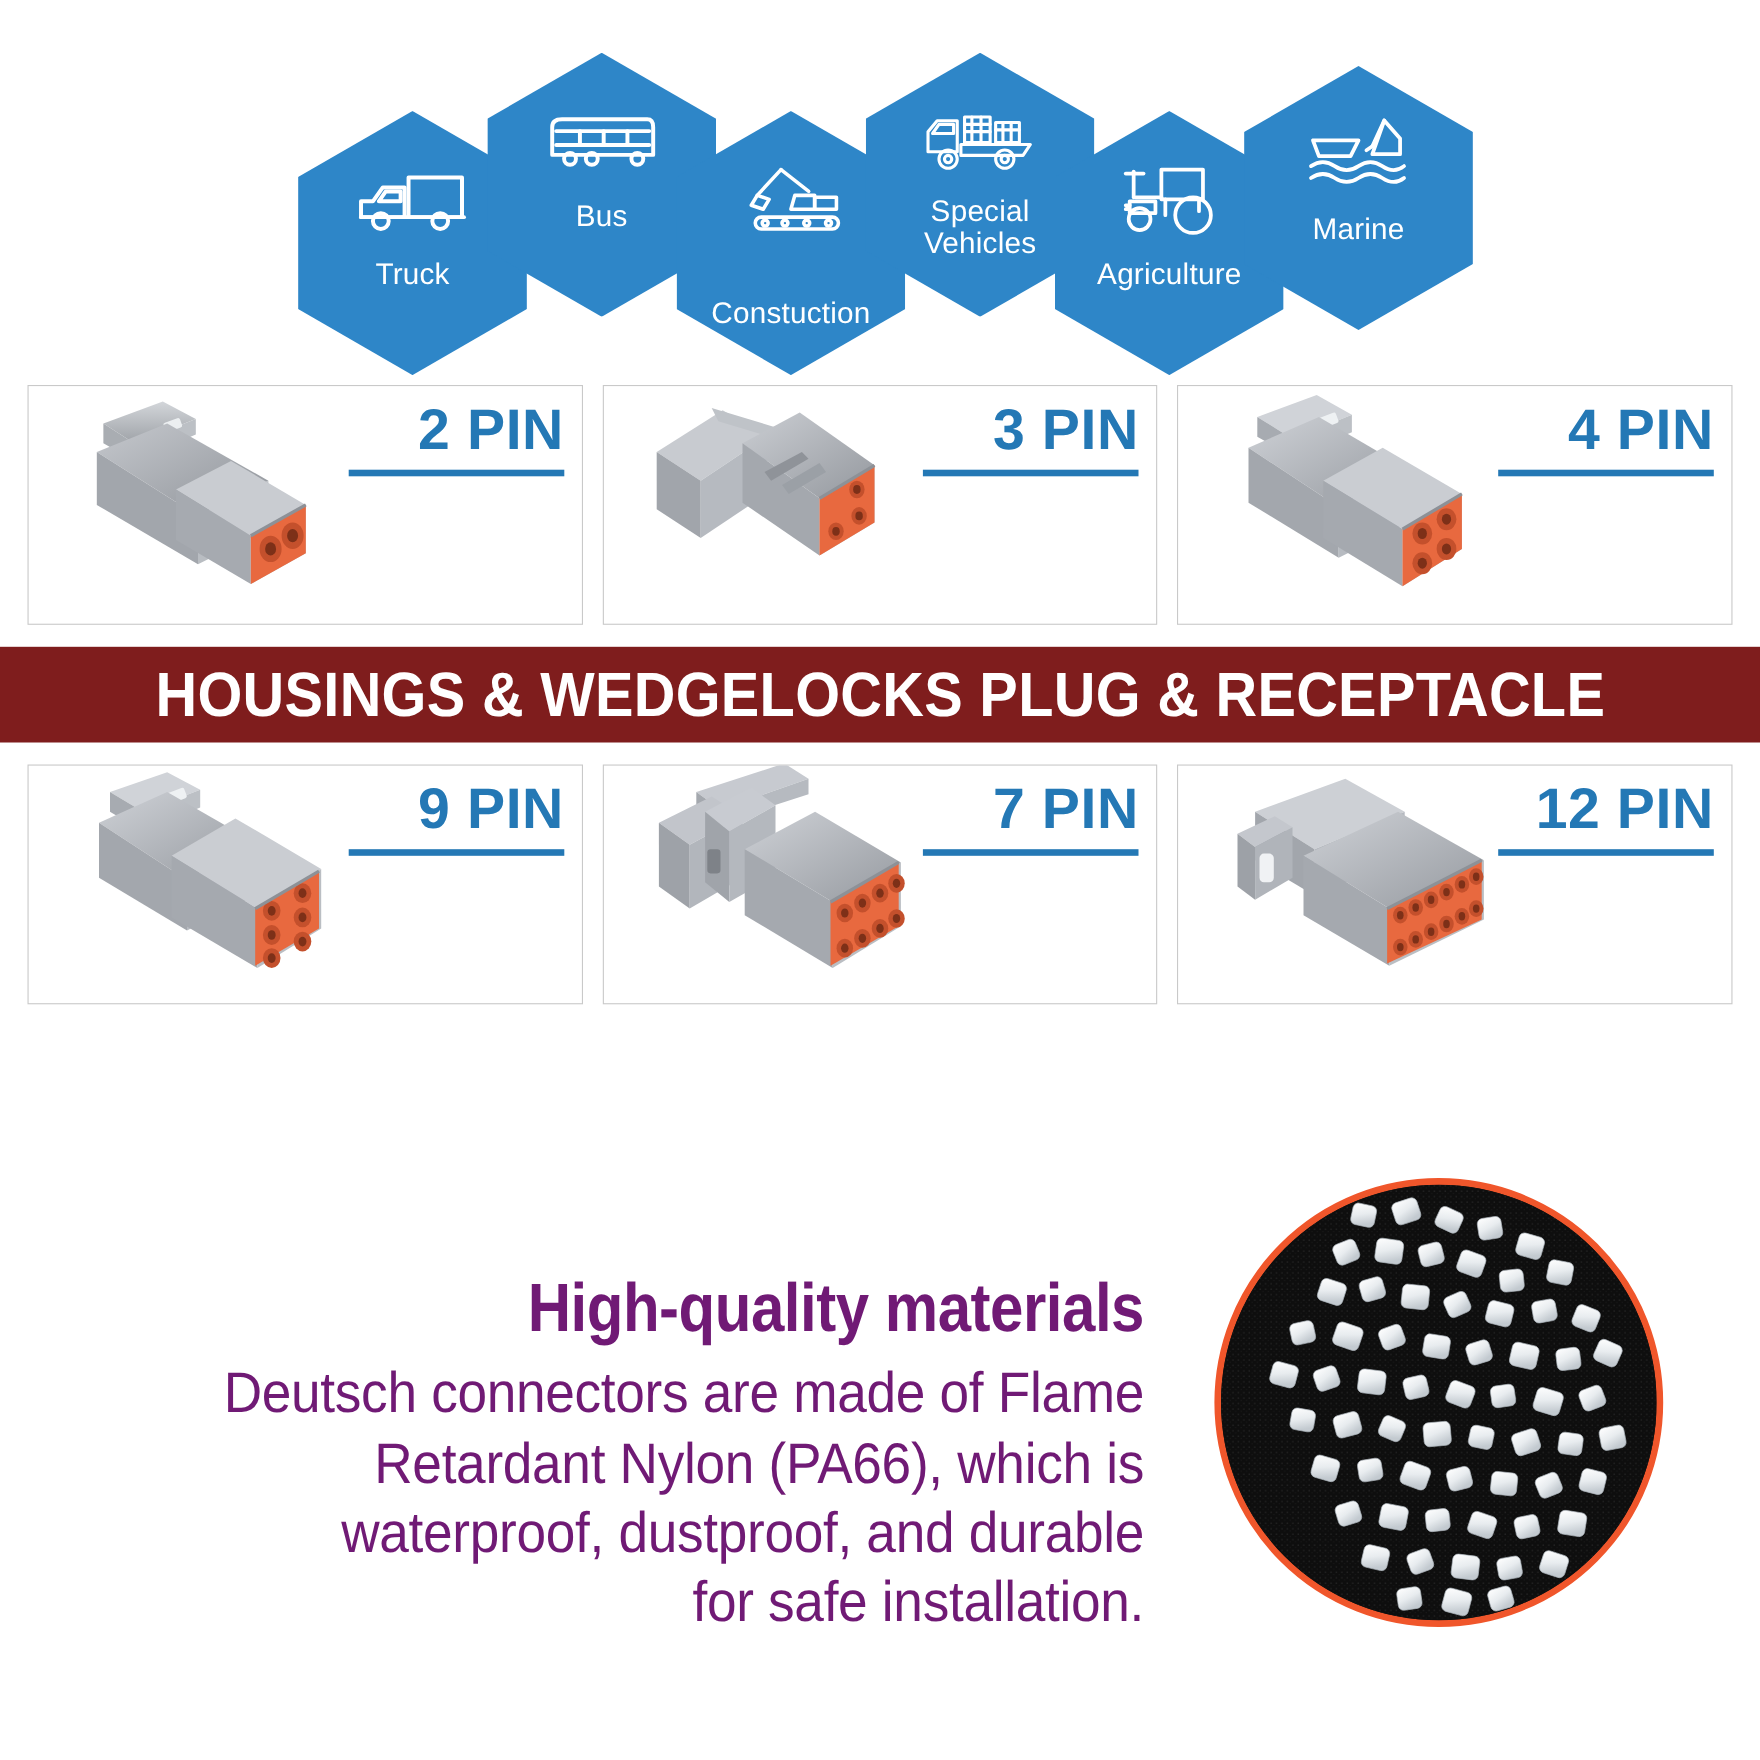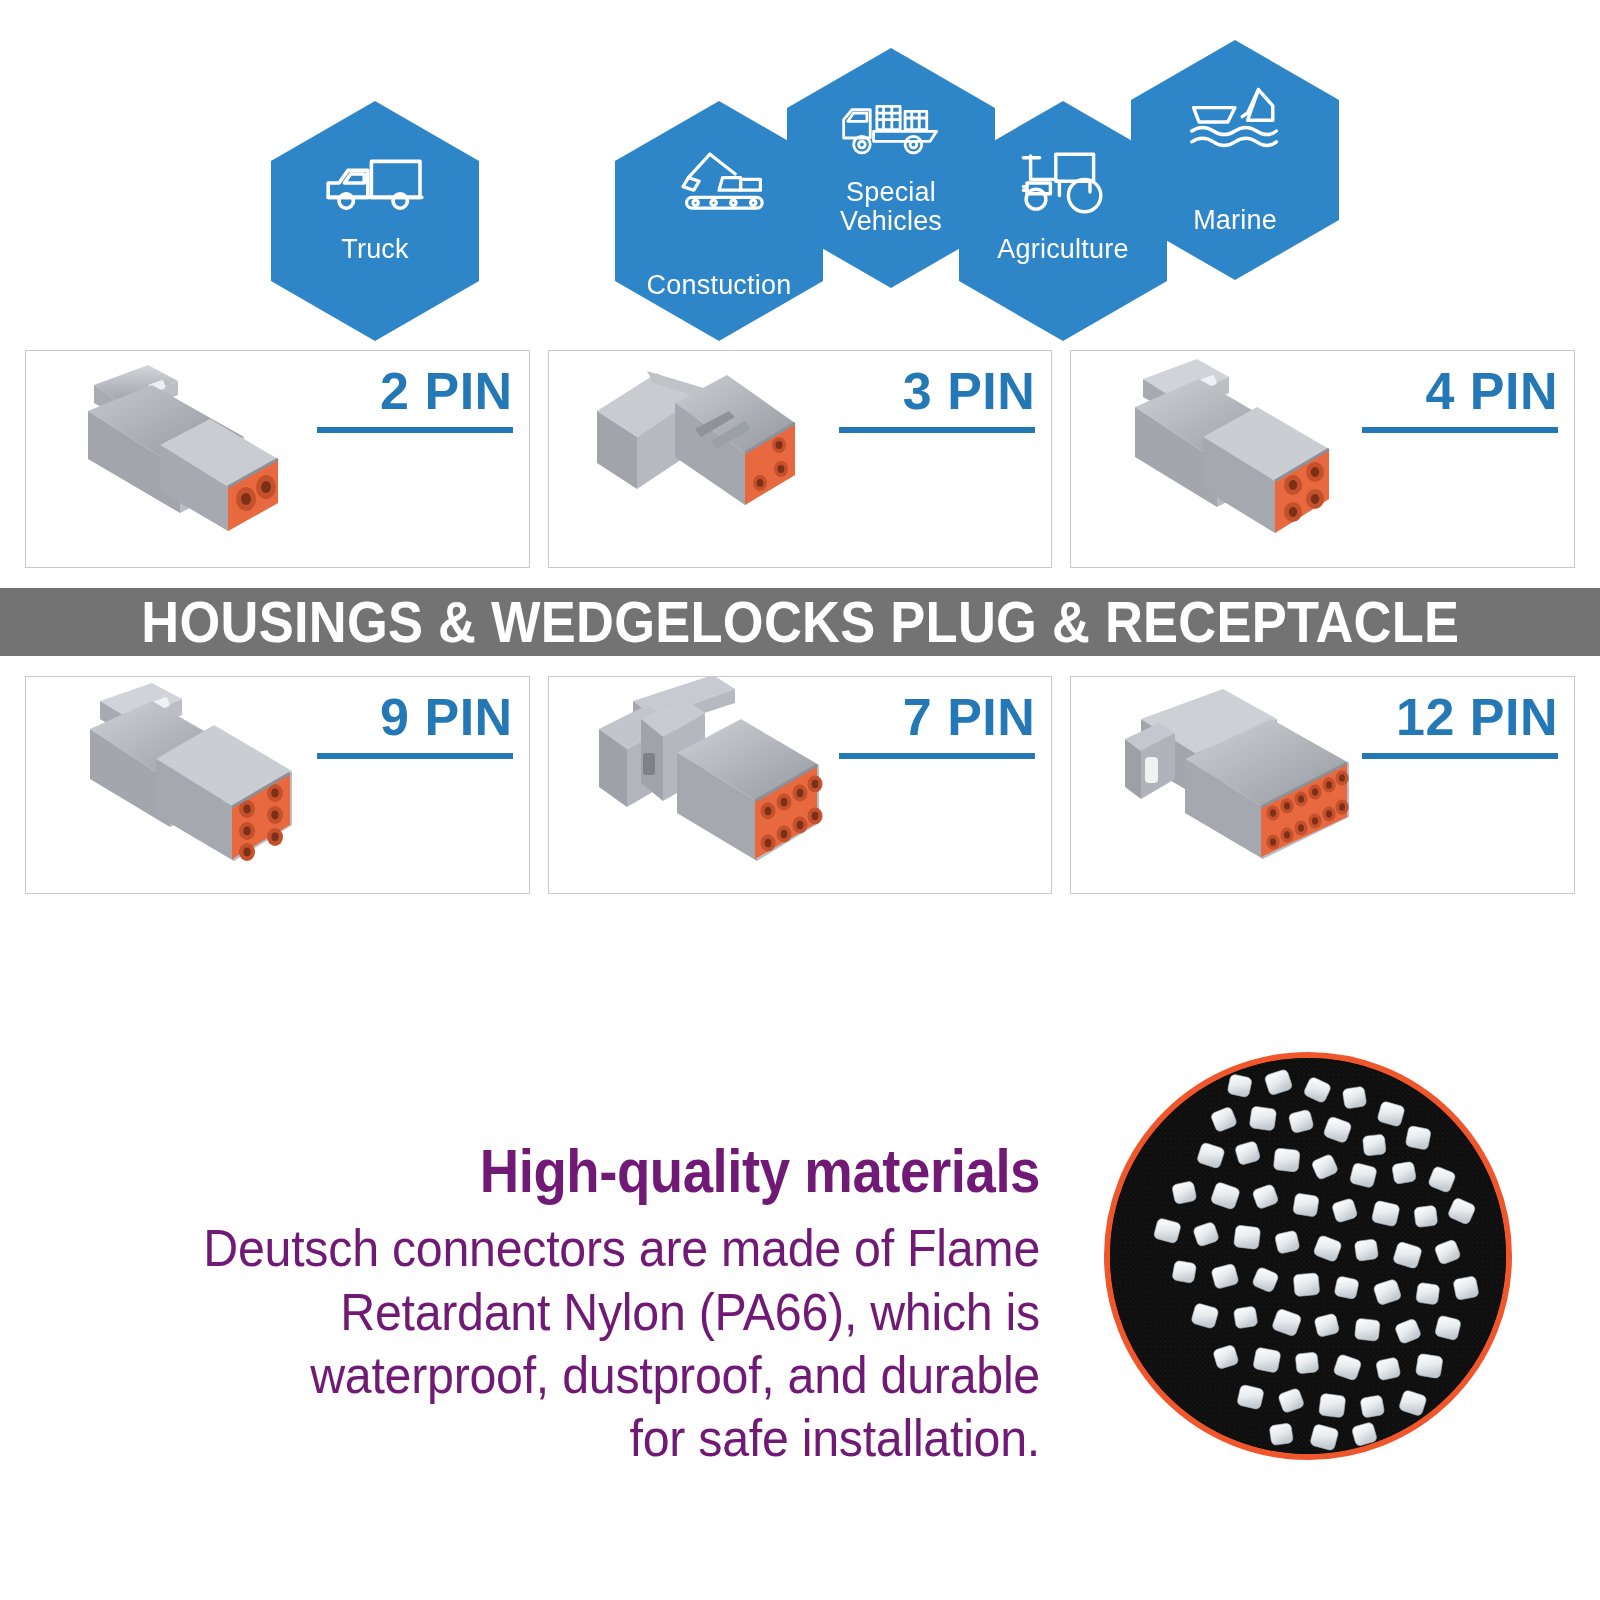--- a/index.html
+++ b/index.html
@@ -100,22 +100,22 @@
     left: 30px;
     bottom: 8px;
     width: 330px;
     height: 218px;
   }
   .conn-stage svg { width: 100%; height: 100%; display: block; }
 
   
   .banner {
     width: 1600px;
-    height: 68px;
-    background: #737373;
+    height: 87px;
+    background: #7f1d1d;
     display: flex;
     align-items: center;
     justify-content: center;
     margin: 20px 0 20px 0;
   }
   .banner-text {
     color: #ffffff;
     font-size: 57px;
     font-weight: 700;
     letter-spacing: 0.3px;
@@ -184,20 +184,34 @@
         <rect x="56" y="16" width="54" height="40"></rect>
         <path d="M8 56 L112 56"></path>
         <path d="M33 30 L48 30 L48 40 L26 40 Z"></path>
         <circle cx="28" cy="60" r="8"></circle>
         <circle cx="88" cy="60" r="8"></circle>
       </svg>
     </span>
     <span class="hex-label">Truck</span>
   </div>
 
+  <div class="hex" style="left:443px; top:48px;">
+    <span class="hex-icon">
+      <svg viewBox="0 0 120 80" fill="none" stroke="#ffffff" stroke-width="4" stroke-linecap="round" stroke-linejoin="round">
+        <path d="M10 24 Q10 16 20 16 L106 16 Q112 16 112 24 L112 52 L10 52 Z"></path>
+        <path d="M14 28 L108 28"></path>
+        <path d="M14 42 L108 42"></path>
+        <path d="M38 28 L38 42 M62 28 L62 42 M86 28 L86 42"></path>
+        <circle cx="28" cy="56" r="6"></circle>
+        <circle cx="50" cy="56" r="6"></circle>
+        <circle cx="96" cy="56" r="6"></circle>
+      </svg>
+    </span>
+    <span class="hex-label">Bus</span>
+  </div>
 
   <div class="hex" style="left:615px; top:101px;gap:36px;">
     <span class="hex-icon">
       <svg viewBox="0 0 120 80" fill="none" stroke="#ffffff" stroke-width="3.6" stroke-linecap="round" stroke-linejoin="round">
         <path d="M50 8 L78 30"></path>
         <path d="M50 8 L26 34"></path>
         <path d="M26 34 L20 44 L32 48 L38 38 Z"></path>
         <path d="M64 34 L84 34 L84 48 L60 48 Z"></path>
         <rect x="84" y="36" width="22" height="12"></rect>
         <rect x="24" y="56" width="84" height="12" rx="6"></rect>
@@ -242,21 +256,21 @@
         <path d="M26 36 L52 36"></path>
         <path d="M20 40 L46 40 L46 52 L20 52 Z"></path>
         <path d="M16 44 L20 44 M16 48 L20 48"></path>
         <circle cx="30" cy="58" r="11"></circle>
         <circle cx="84" cy="54" r="18"></circle>
       </svg>
     </span>
     <span class="hex-label">Agriculture</span>
   </div>
 
-  <div class="hex" style="left:1131px; top:40px;gap:32px;">
+  <div class="hex" style="left:1131px; top:60px;">
     <span class="hex-icon">
       <svg viewBox="0 0 120 80" fill="none" stroke="#ffffff" stroke-width="3.8" stroke-linecap="round" stroke-linejoin="round">
         <path d="M86 4 L102 22 L102 38 L74 38 Z"></path>
         <path d="M86 4 L74 30"></path>
         <path d="M14 24 L60 24 L52 40 L20 40 Z"></path>
         <path d="M74 30 L68 34"></path>
         <path d="M12 50 Q24 42 36 50 T60 50 T84 50 T106 50"></path>
         <path d="M12 62 Q24 54 36 62 T60 62 T84 62 T106 62"></path>
       </svg>
     </span>

